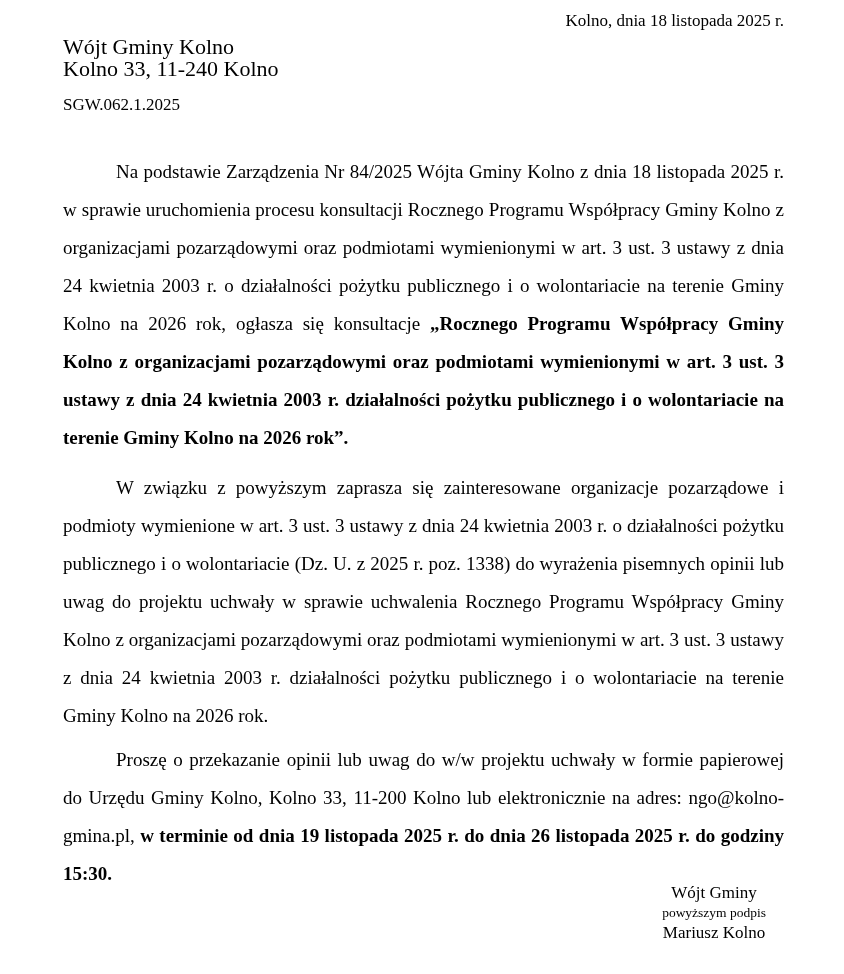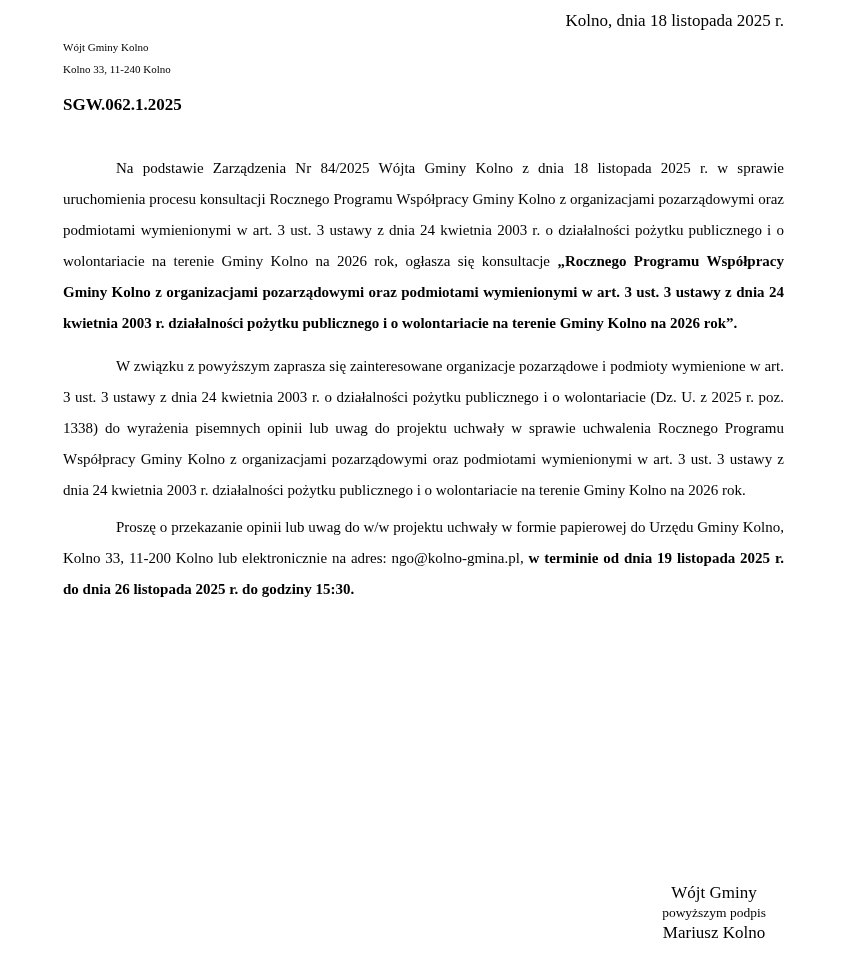--- a/index.html
+++ b/index.html
@@ -20,33 +20,32 @@
     color: #000000;
     font-family: "Liberation Serif", "DejaVu Serif", serif;
   }
   .date-line {
     text-align: right;
     font-size: 17px;
     line-height: 22px;
   }
   .sender {
     margin-top: 4px;
-    font-size: 11px;
+    font-size: 22px;
     line-height: 22px;
   }
   .ref {
     margin-top: 14px;
     font-size: 17px;
     line-height: 22px;
-    font-weight: bold;
   }
   .letter-body {
     margin-top: 37px;
-    font-size: 15px;
-    line-height: 31px;
+    font-size: 19px;
+    line-height: 38px;
     text-align: justify;
   }
   .para {
     margin: 0;
     text-indent: 53px;
   }
   .para.gap-large { margin-top: 12px; }
   .para.gap-small { margin-top: 6px; }
   .bold { font-weight: bold; }
   .signature {

